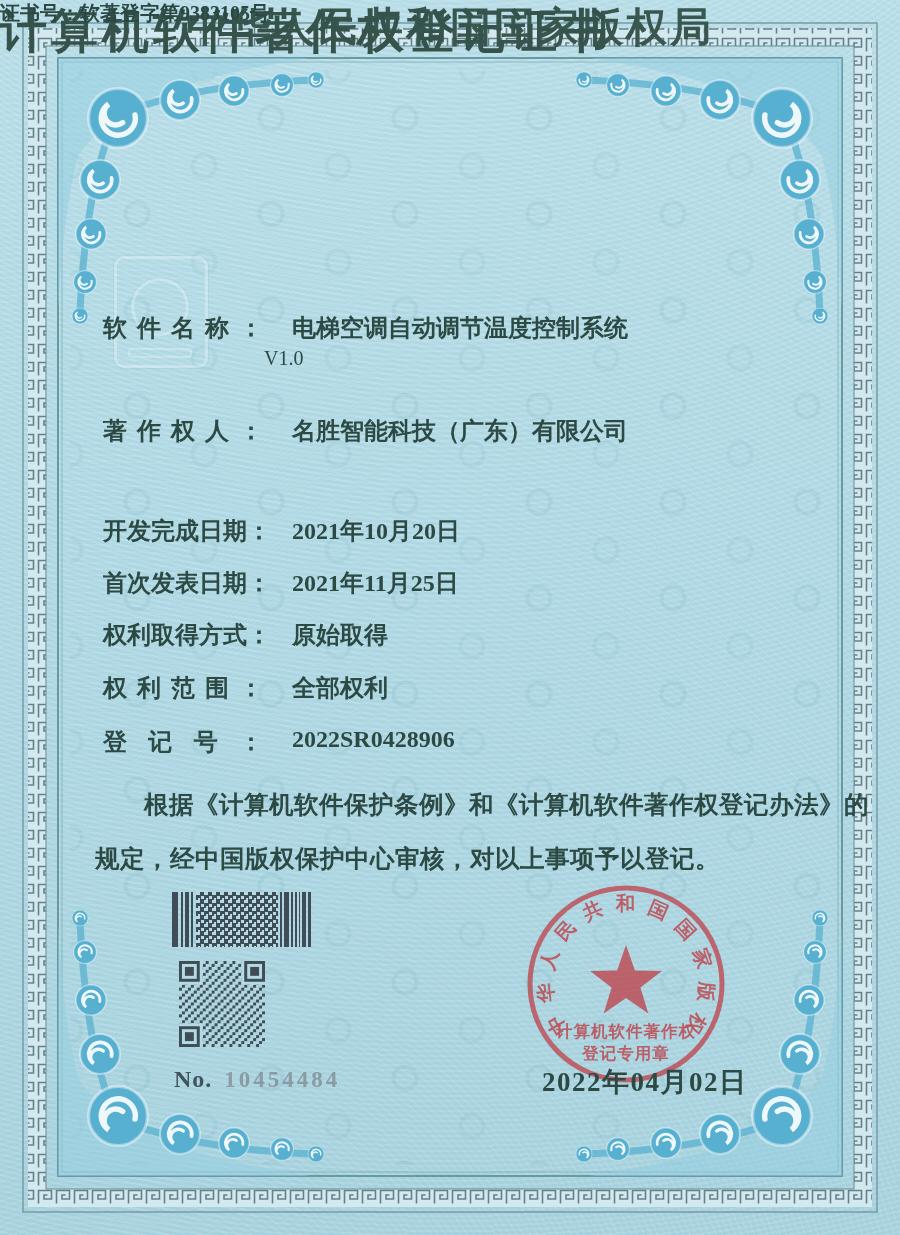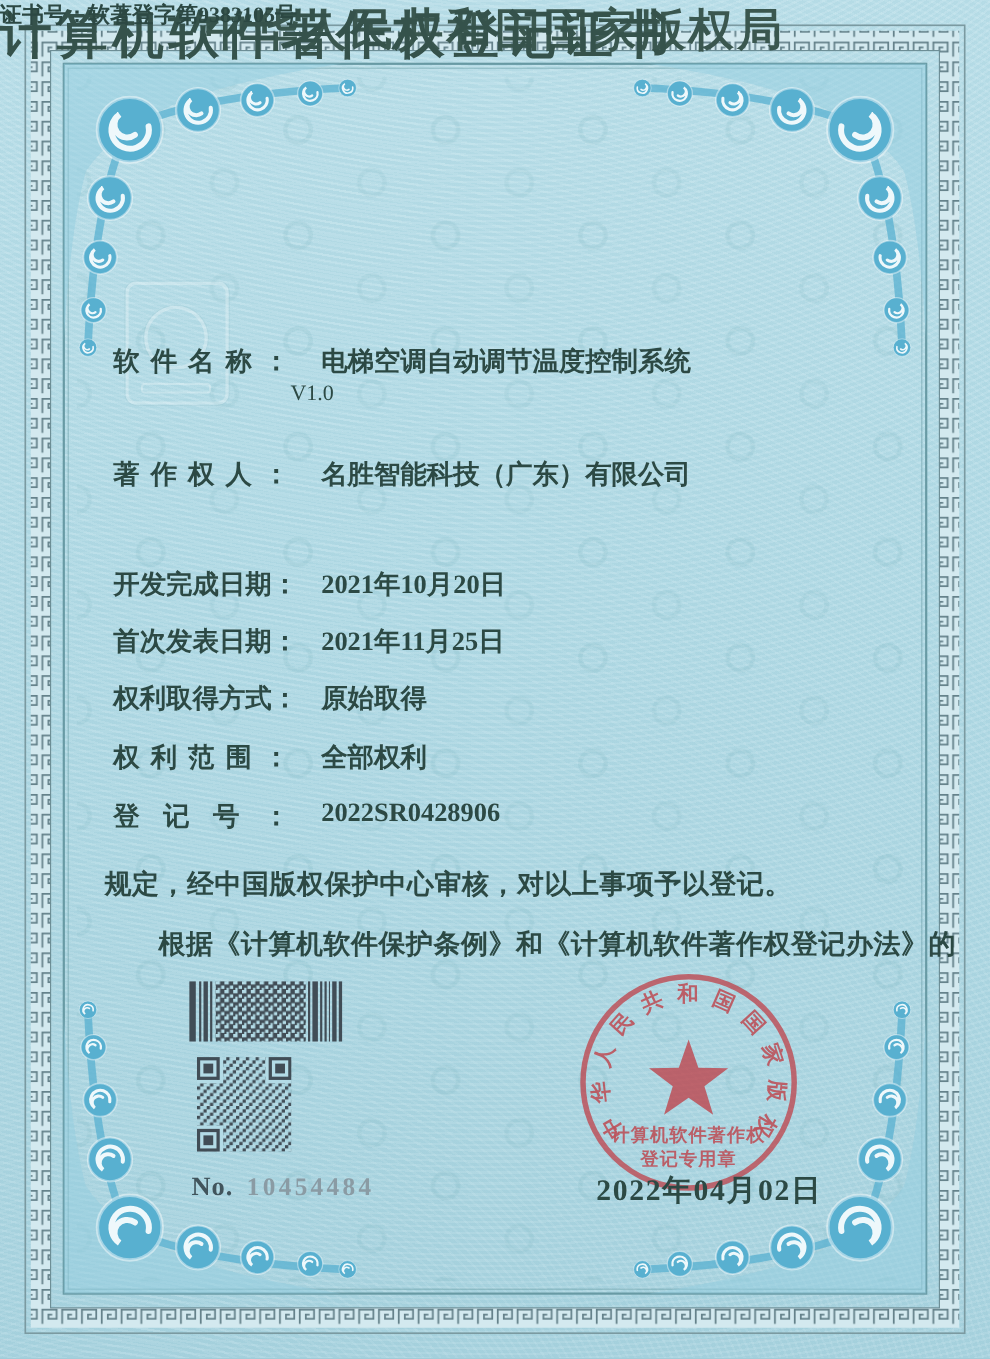--- a/index.html
+++ b/index.html
@@ -169,22 +169,22 @@
       <span class="lbl">权利范围：</span>
       <span class="val">全部权利</span>
     </div>
 
     <div class="row abs" style="top:726px">
       <span class="lbl">登记号：</span>
       <span class="val">2022SR0428906</span>
     </div>
 
     <div class="para abs">
+      <div class="ln first">根据《计算机软件保护条例》和《计算机软件著作权登记办法》的</div>
       <div class="ln">规定，经中国版权保护中心审核，对以上事项予以登记。</div>
-      <div class="ln first">根据《计算机软件保护条例》和《计算机软件著作权登记办法》的</div>
     </div>
 
     <svg class="abs" style="left:172px; top:892px;" width="140" height="55" viewBox="0 0 140 55">
       <defs>
         <pattern id="bcn" width="8" height="8" patternUnits="userSpaceOnUse">
           <rect width="8" height="8" fill="#414d56"></rect>
           <rect x="0" y="0" width="4" height="3" fill="#b3dbe6"></rect>
           <rect x="5" y="4" width="3" height="3" fill="#b3dbe6"></rect>
           <rect x="2" y="6" width="2" height="2" fill="#b3dbe6"></rect>
         </pattern>

